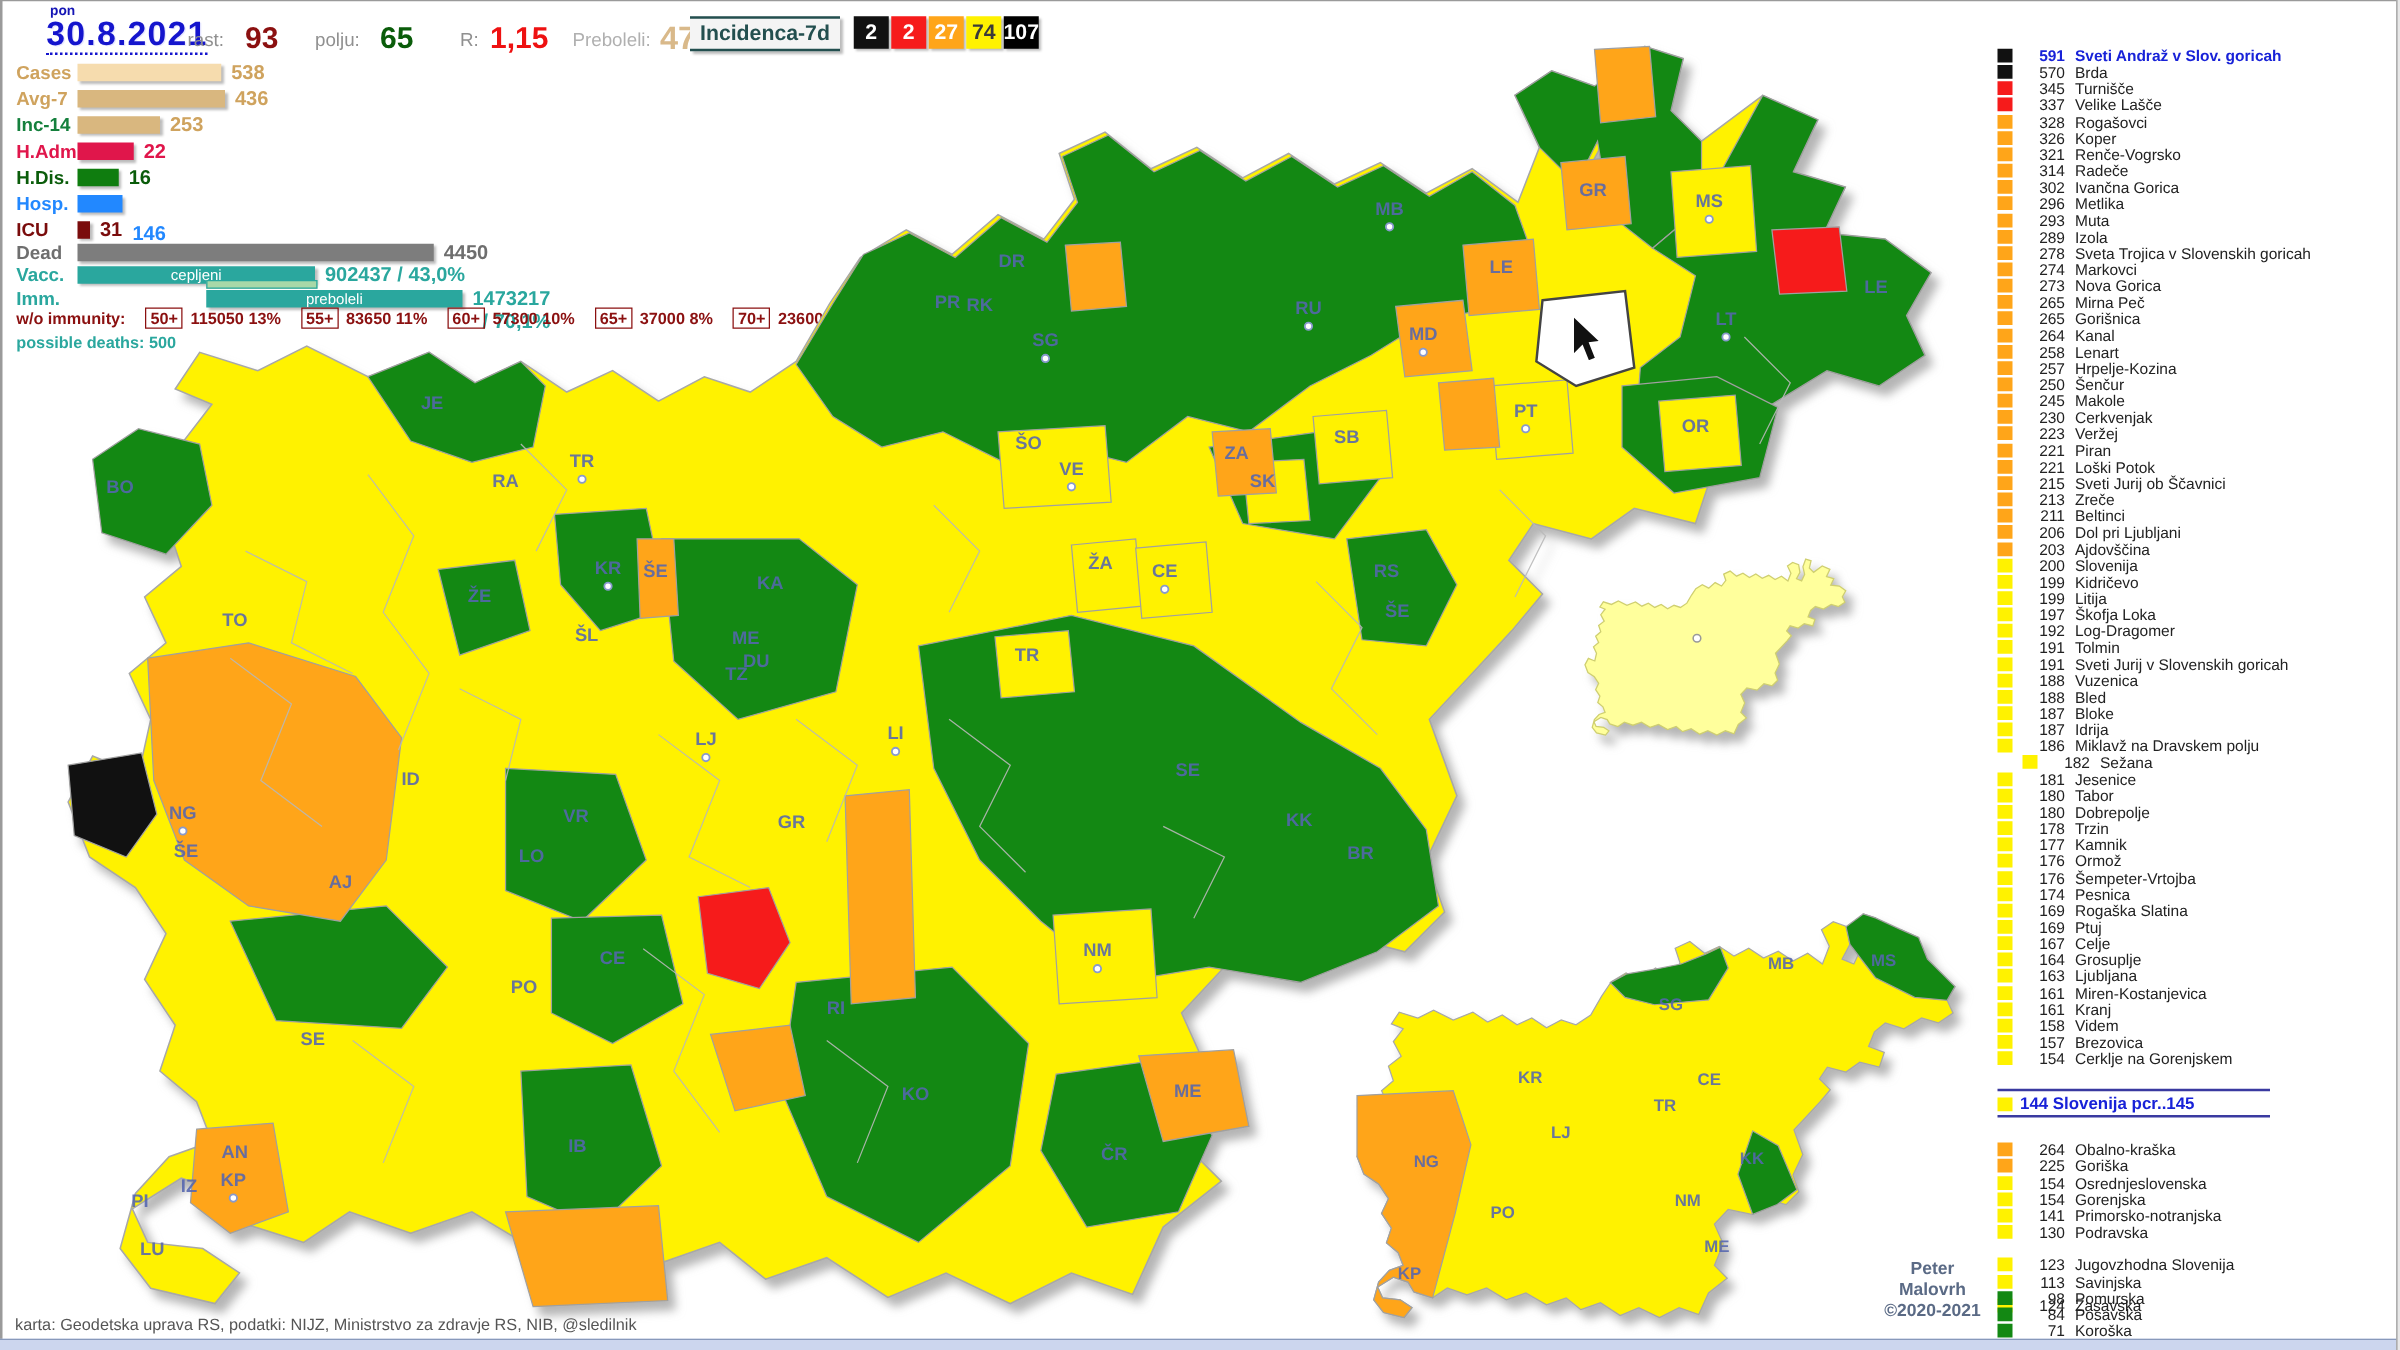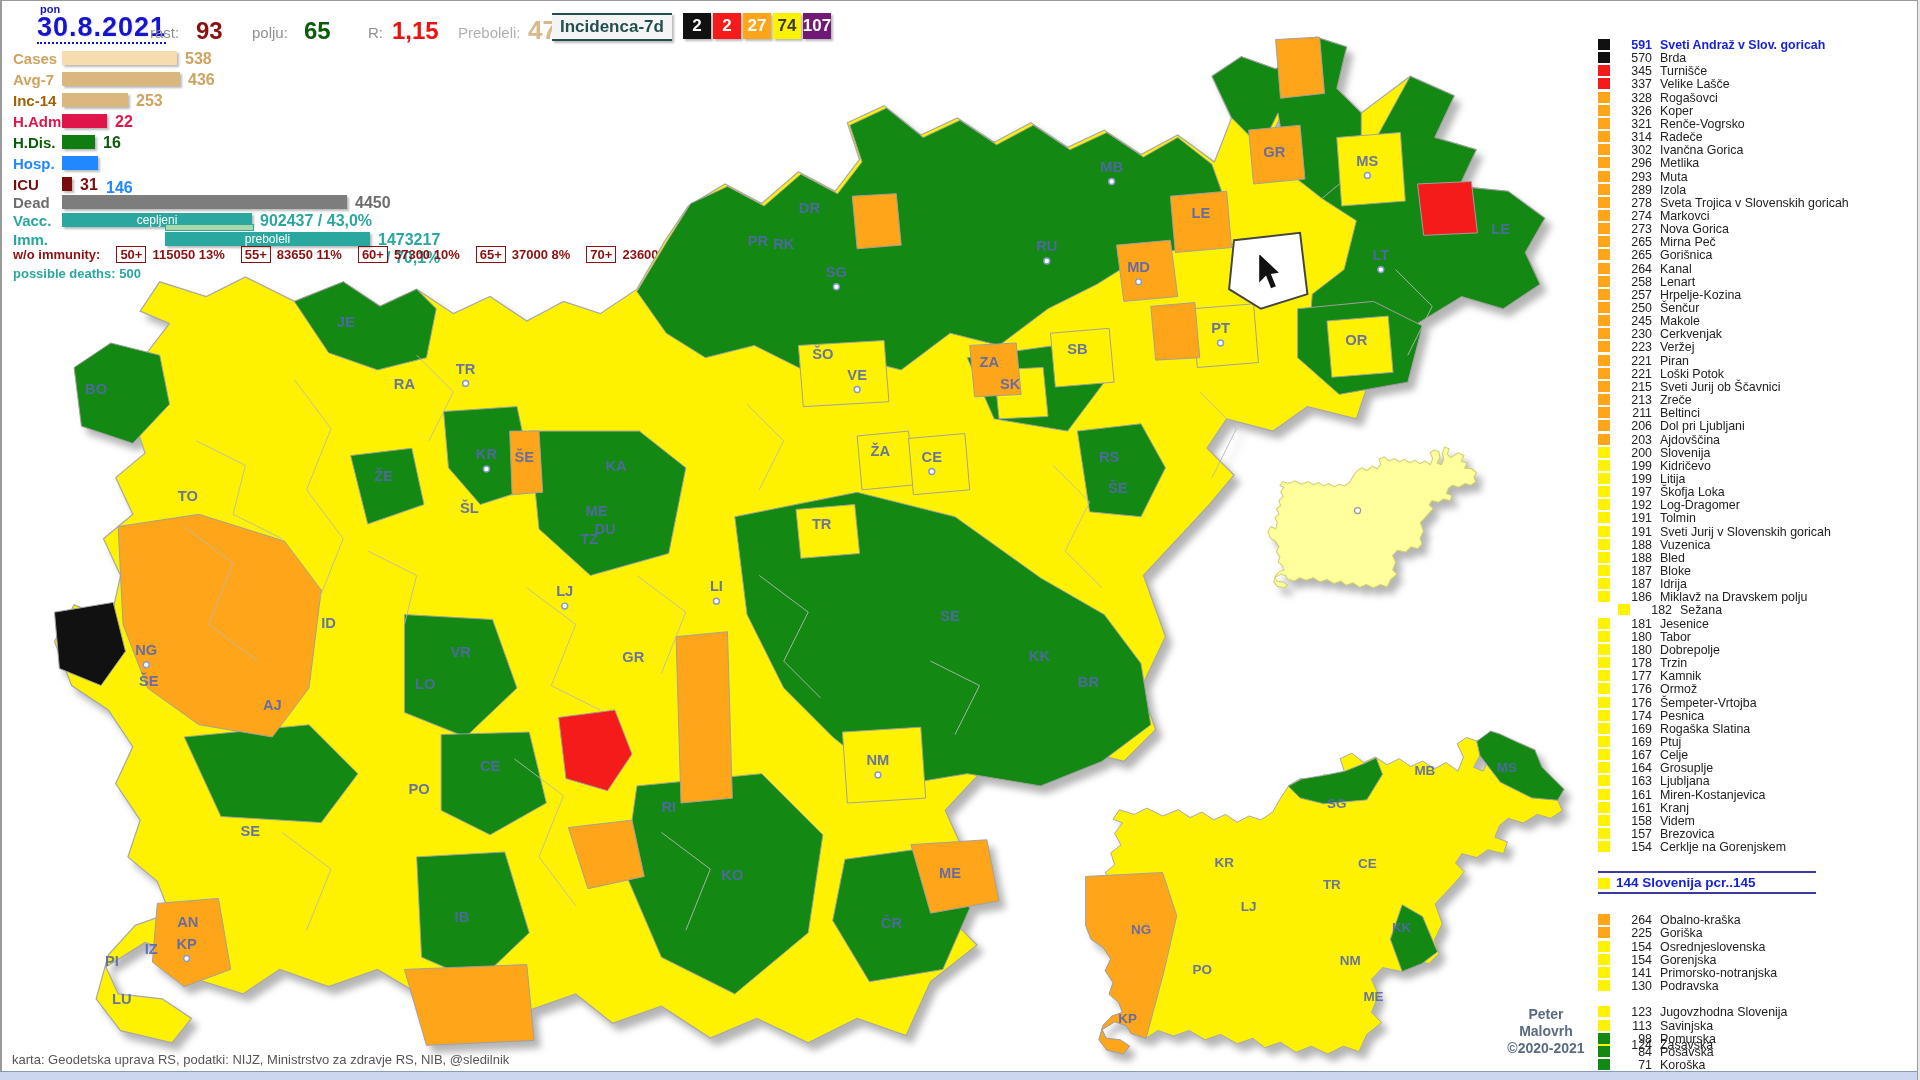--- a/index.html
+++ b/index.html
@@ -71,36 +71,36 @@
 <div class="abs hlabel" id="r-label">R:</div>
 <div class="abs hval" id="r-val">1,15</div>
 <div class="abs hlabel" id="preb-label">Preboleli:</div>
 <div class="abs hval" id="preb-val">47%</div>
 <div class="abs" id="incid">Incidenca-7d</div>
 <div class="abs" id="chips">
     <div class="chip" style="background: rgb(17, 17, 17); color: rgb(255, 255, 255);">2</div>
     <div class="chip" style="background: rgb(246, 27, 27); color: rgb(255, 255, 255);">2</div>
     <div class="chip" style="background: rgb(255, 165, 25); color: rgb(255, 255, 255);">27</div>
     <div class="chip" style="background: rgb(255, 242, 0); color: rgb(58, 58, 58);">74</div>
-    <div class="chip" style="background: #701a75; color: rgb(255, 255, 255);">107</div>
+    <div class="chip" style="background: #000000; color: rgb(255, 255, 255);">107</div>
   </div>
 
 <div class="abs" id="stats">
     <div class="srow" style="top: 10px;">
       <div class="slabel" style="color: rgb(207, 163, 94);">Cases</div>
       <div class="sbar" style="background: rgb(246, 220, 174); width: 115px; left: 62px;"></div>
       <div class="sval" style="left: 185px; color: rgb(207, 163, 94);">538</div>
     </div>
     <div class="srow" style="top: 31px;">
       <div class="slabel" style="color: rgb(207, 163, 94);">Avg-7</div>
       <div class="sbar" style="background: rgb(217, 183, 127); width: 118px; left: 62px;"></div>
       <div class="sval" style="left: 188px; color: rgb(207, 163, 94);">436</div>
     </div>
     <div class="srow" style="top: 52px;">
-      <div class="slabel" style="color: #a16207;">Inc-14</div>
+      <div class="slabel" style="color: #15803d;">Inc-14</div>
       <div class="sbar" style="background: rgb(217, 183, 127); width: 66px; left: 62px;"></div>
       <div class="sval" style="left: 136px; color: rgb(207, 163, 94);">253</div>
     </div>
     <div class="srow" style="top: 73px;">
       <div class="slabel" style="color: rgb(224, 22, 75);">H.Adm</div>
       <div class="sbar" style="background: rgb(224, 22, 75); width: 45px; left: 62px;"></div>
       <div class="sval" style="left: 115px; color: rgb(224, 22, 75);">22</div>
     </div>
     <div class="srow" style="top: 94px;">
       <div class="slabel" style="color: rgb(10, 92, 10);">H.Dis.</div>

